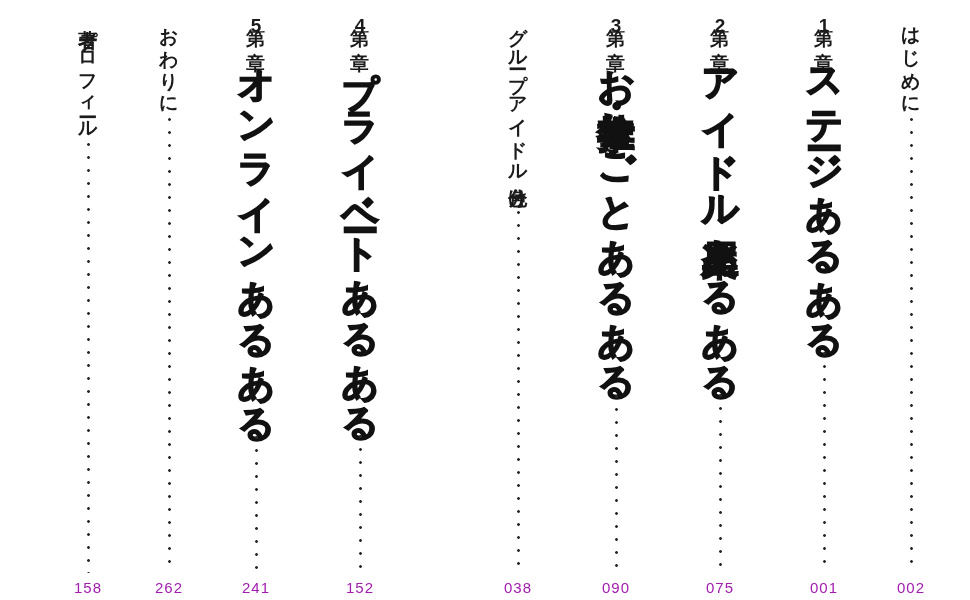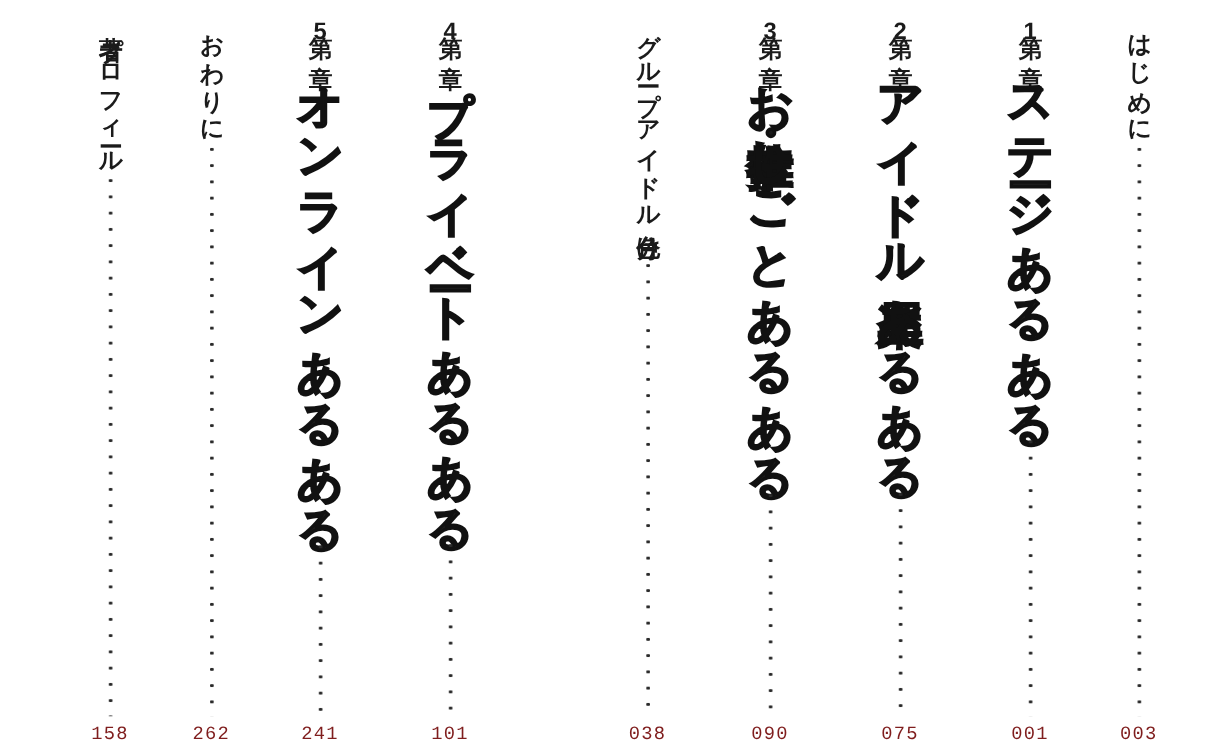--- a/index.html
+++ b/index.html
@@ -72,41 +72,41 @@
     margin-top: 8px;
     background-image: radial-gradient(circle, #2a2a2a 1.3px, rgba(255,255,255,0) 1.5px);
     background-size: 3px 13px;
     background-repeat: repeat-y;
     background-position: center top;
   }
 
   .page {
     font-size: 15px;
     letter-spacing: 1px;
-    color: #7f1d1d;
+    color: #a21caf;
     padding-top: 6px;
     padding-bottom: 4px;
-    font-family: Liberation Mono, monospace;
+    font-family: Liberation Sans, sans-serif;
     text-align: center;
   }
 
   
   .e-w-lg { width: 104px; }
   .e-w-sm { width: 92px; }
   .e-w-xs { width: 70px; }
   .e-gapL { margin-left: 60px; }
 </style>
 </head>
 <body>
 
 <div id="toc">
     <div class="entry e-w-xs">
       <div class="title small">はじめに</div>
       <div class="dots"></div>
-      <div class="page">003</div>
+      <div class="page">002</div>
     </div>
     <div class="entry e-w-lg">
       <div class="chapno">第1章</div>
       <div class="title big">ステージあるある</div>
       <div class="dots"></div>
       <div class="page">001</div>
     </div>
     <div class="entry e-w-lg">
       <div class="chapno">第2章</div>
       <div class="title big">アイドル楽屋あるある</div>
@@ -121,21 +121,21 @@
     </div>
     <div class="entry e-w-sm e-gapL">
       <div class="title small">グループアイドル色分け</div>
       <div class="dots"></div>
       <div class="page">038</div>
     </div>
     <div class="entry e-w-lg">
       <div class="chapno">第4章</div>
       <div class="title big">プライベートあるある</div>
       <div class="dots"></div>
-      <div class="page">101</div>
+      <div class="page">152</div>
     </div>
     <div class="entry e-w-lg">
       <div class="chapno">第5章</div>
       <div class="title big">オンラインあるある</div>
       <div class="dots"></div>
       <div class="page">241</div>
     </div>
     <div class="entry e-w-xs">
       <div class="title small">おわりに</div>
       <div class="dots"></div>

